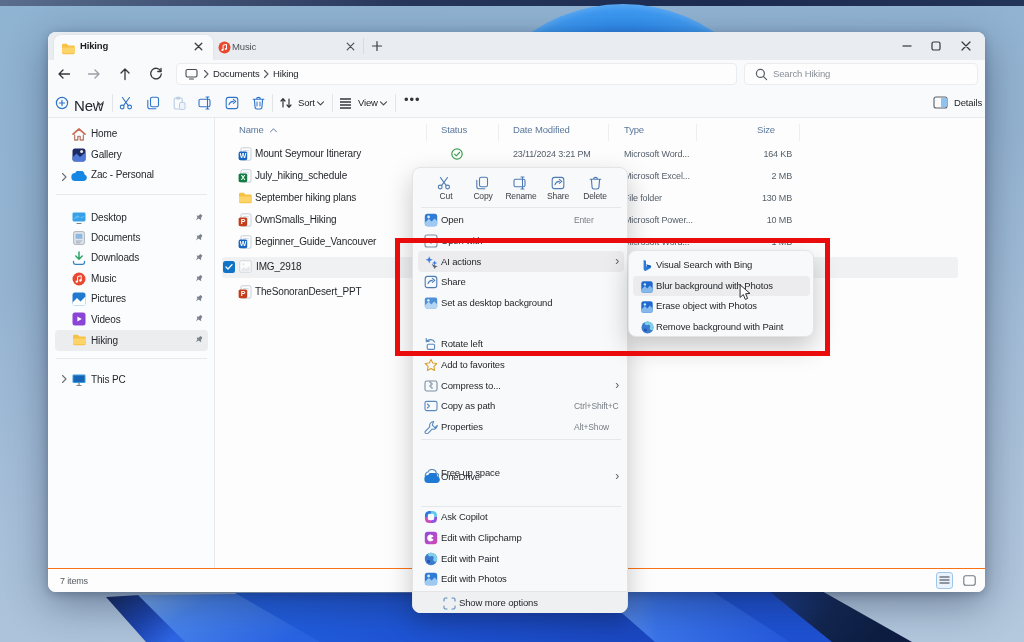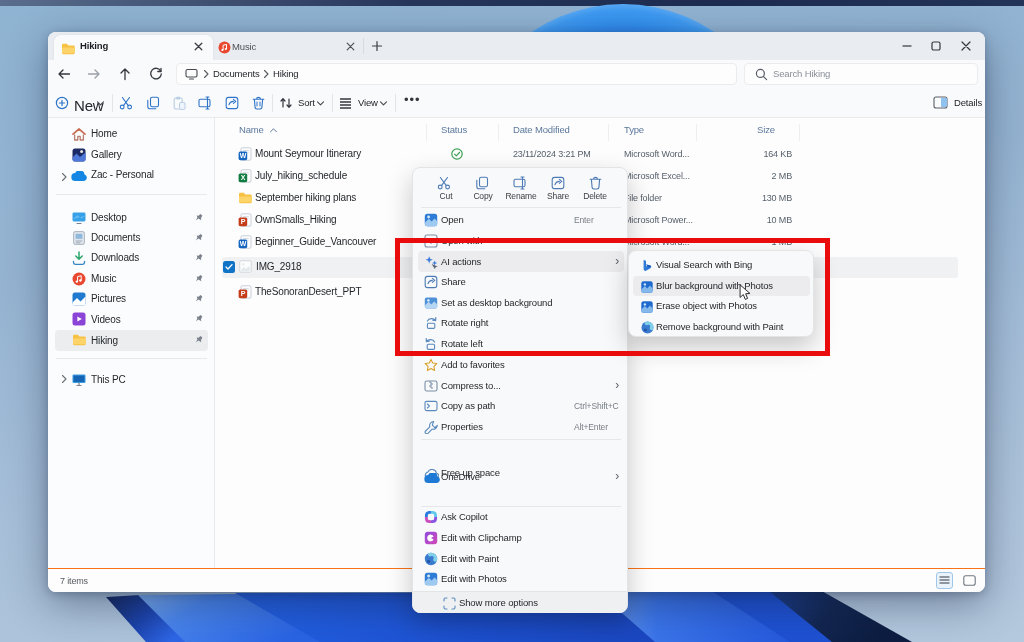--- a/index.html
+++ b/index.html
@@ -515,28 +515,20 @@
         <span class="txt">Share</span>
       </div>
     <div class="mi" style="top:127.5px;">
         <span class="ic"><svg width="14" height="14" viewBox="0 0 14 14">
             <rect x="0.8" y="1.6" width="12.4" height="10.8" rx="1.8" fill="#4f91d8"></rect>
             <path d="M0.8,9.4 L4.6,5.8 L7.4,8.4 L10.2,5.6 L13.2,8.4 V10.6 a1.8,1.8 0 0 1 -1.8,1.8 h-8.8 a1.8,1.8 0 0 1 -1.8,-1.8 Z" fill="#b5d6f2"></path>
             <circle cx="4.4" cy="4.4" r="1.2" fill="#e8f3fb"></circle>
           </svg></span>
         <span class="txt">Set as desktop background</span>
       </div>
-    <div class="mi" style="top:148px;">
-        <span class="ic"><svg width="14" height="14" viewBox="0 0 14 14">
-            <path d="M3.4,5 a4.6,4.2 0 0 1 8,-0.6" fill="none" stroke="#5a89bd" stroke-width="1.2" stroke-linecap="round"></path>
-            <path d="M11.8,1.6 l-0.2,3 l-2.9,-0.4" fill="none" stroke="#5a89bd" stroke-width="1.2" stroke-linecap="round" stroke-linejoin="round"></path>
-            <rect x="3.4" y="7.2" width="7.4" height="5.2" rx="1.1" fill="none" stroke="#5a89bd" stroke-width="1.1"></rect>
-          </svg></span>
-        <span class="txt">Rotate right</span>
-      </div>
     <div class="mi" style="top:168.5px;">
         <span class="ic"><svg width="14" height="14" viewBox="0 0 14 14">
             <path d="M10.6,5 a4.6,4.2 0 0 0 -8,-0.6" fill="none" stroke="#5a89bd" stroke-width="1.2" stroke-linecap="round"></path>
             <path d="M2.2,1.6 l0.2,3 l2.9,-0.4" fill="none" stroke="#5a89bd" stroke-width="1.2" stroke-linecap="round" stroke-linejoin="round"></path>
             <rect x="3.2" y="7.2" width="7.4" height="5.2" rx="1.1" fill="none" stroke="#5a89bd" stroke-width="1.1"></rect>
           </svg></span>
         <span class="txt">Rotate left</span>
       </div>
     <div class="mi" style="top:190px;">
         <span class="ic"><svg width="14" height="14" viewBox="0 0 14 14">
@@ -558,21 +550,21 @@
             <path d="M3.4,5 l2,2 l-2,2" fill="none" stroke="#5a89bd" stroke-width="1.1" stroke-linecap="round" stroke-linejoin="round"></path>
           </svg></span>
         <span class="txt">Copy as path</span>
         <span class="sc">Ctrl+Shift+C</span>
       </div>
     <div class="mi" style="top:252px;">
         <span class="ic"><svg width="14" height="14" viewBox="0 0 14 14">
             <path d="M9.6,1.6 a4,4 0 0 0 -3.8,5.2 L1.6,11 a1.6,1.6 0 0 0 2.3,2.3 L8.1,9.1 a4,4 0 0 0 5.2,-3.8 l-2.4,2.4 l-2.6,-2.6 Z" fill="none" stroke="#5a89bd" stroke-width="1.1" stroke-linejoin="round"></path>
           </svg></span>
         <span class="txt">Properties</span>
-        <span class="sc">Alt+Enter</span>
+        <span class="sc">Alt+Show</span>
       </div>
     <div class="msep" style="top:270.5px;"></div>
     <div class="mi" style="top:298px;">
         <span class="ic"><svg width="15" height="11" viewBox="0 0 15 11">
             <path d="M4.2,10 a3.6,3.6 0 0 1 -0.3,-7 a4.5,4.5 0 0 1 8.5,1.2 a3,3 0 0 1 0.4,5.8 Z" fill="none" stroke="#5a89bd" stroke-width="1.1" stroke-linecap="round" stroke-linejoin="round"></path>
           </svg></span>
         <span class="txt">Free up space</span>
       </div>
     <div class="mi" style="top:302px;">
         <span class="ic"><svg width="16" height="11" viewBox="0 0 16 11">

